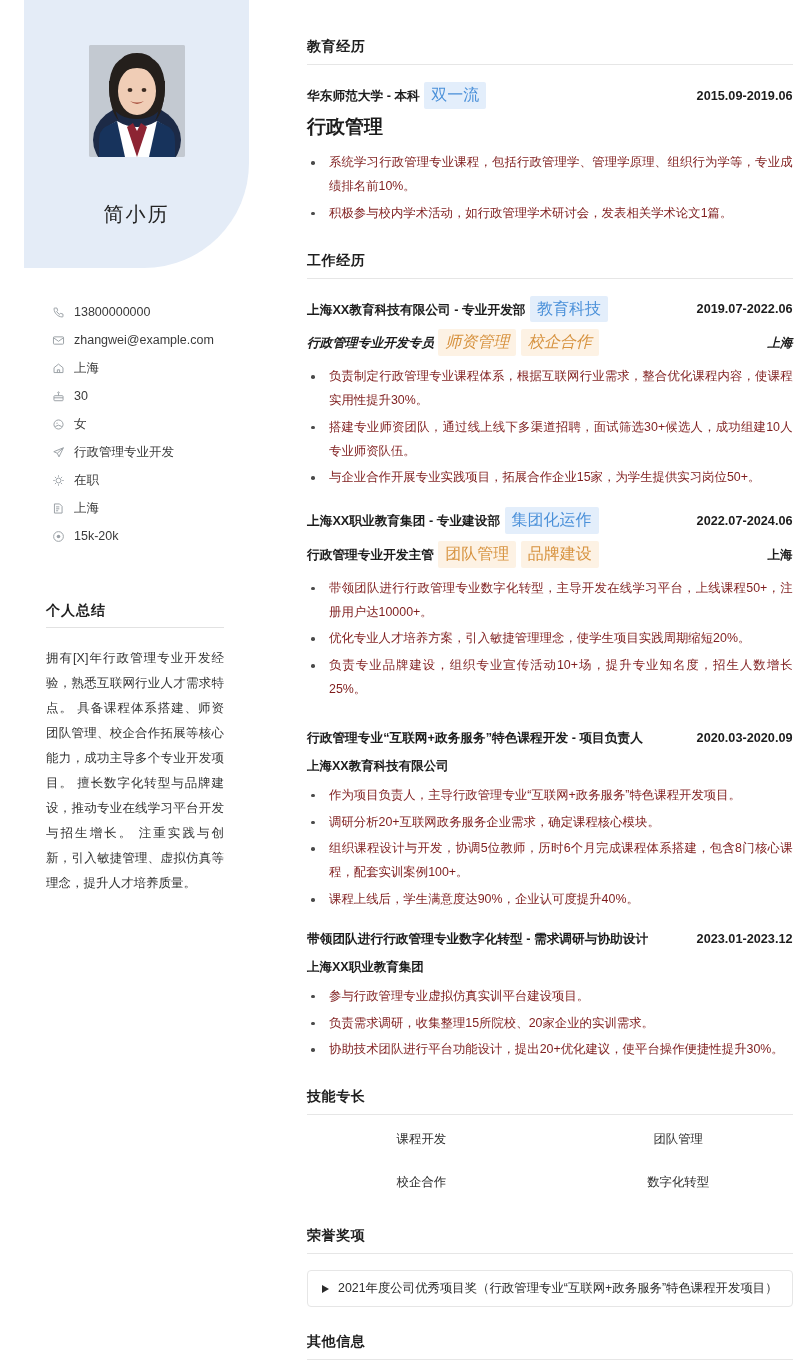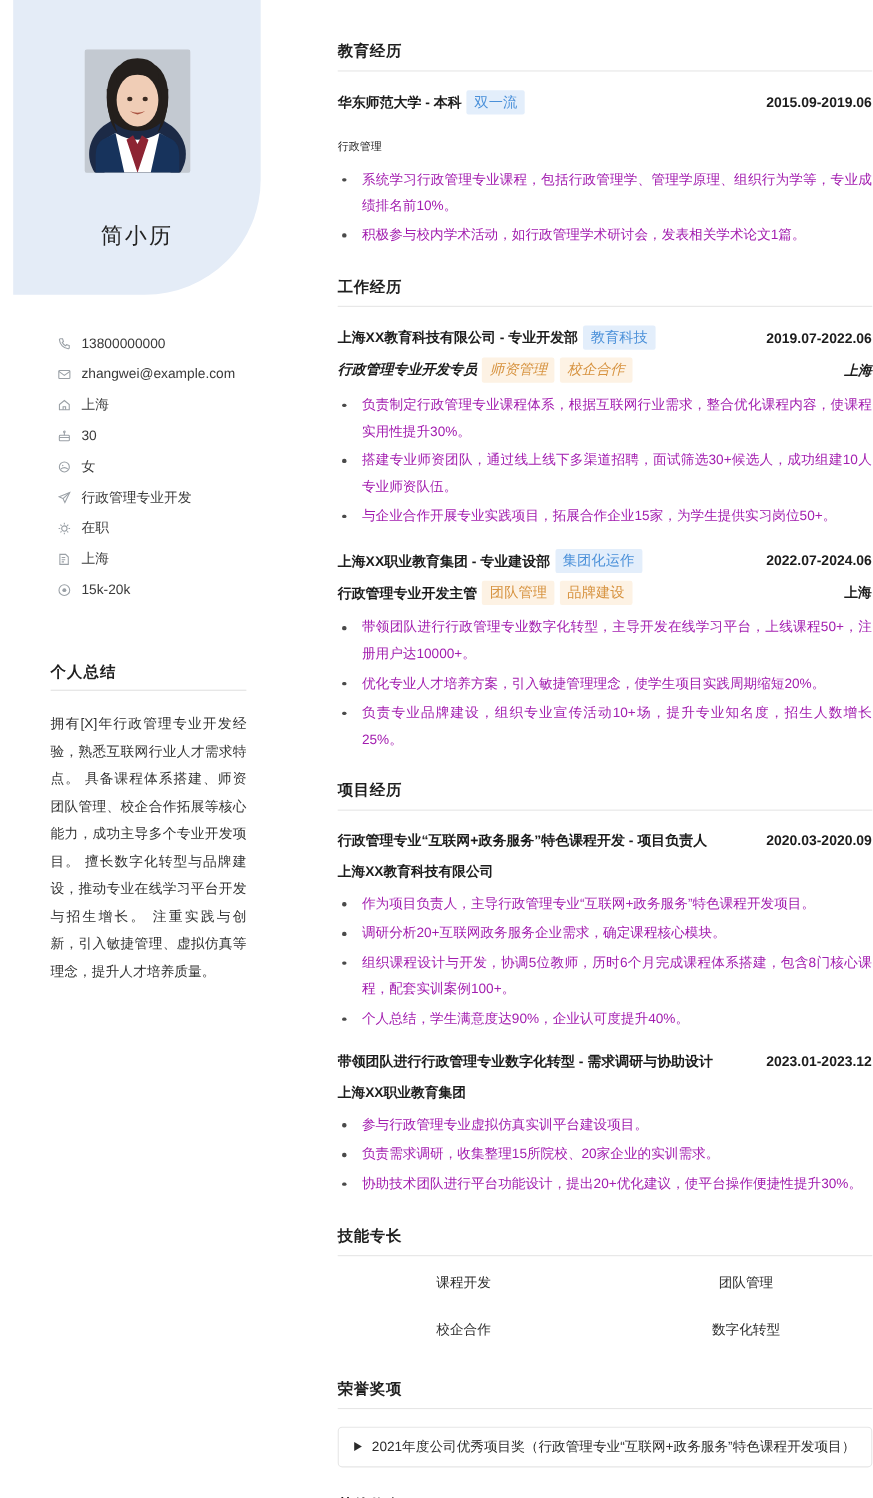--- a/index.html
+++ b/index.html
@@ -22,21 +22,21 @@
   }
 
   
   .left-col {
     width: 295px;
     flex: 0 0 295px;
     position: relative;
   }
 
   .profile-panel {
-    margin-left: 12px;
+    margin-left: 24px;
     width: 225px;
     background: #e4ecf7;
     border-bottom-right-radius: 105px;
     padding: 45px 0 40px 0;
     text-align: center;
   }
 
   .avatar {
     width: 96px;
     height: 112px;
@@ -125,25 +125,25 @@
   }
   .entry-row .grow { flex: 1; }
 
   .entry-head {
     font-size: 12.7px;
     font-weight: bold;
     color: #1c1c1c;
     line-height: 1.65;
   }
   .entry-sub {
-    font-size: 10px;
-    font-weight: normal;
+    font-size: 19px;
+    font-weight: bold;
     color: #1c1c1c;
     line-height: 1.65;
-    margin-top: 22px;
+    margin-top: 2px;
   }
   .entry-org {
     font-size: 12.5px;
     font-weight: bold;
     color: #1c1c1c;
     margin-top: 9px;
   }
   .entry-date {
     font-size: 12.7px;
     font-weight: bold;
@@ -154,38 +154,38 @@
   .entry-loc {
     font-size: 12.5px;
     font-weight: bold;
     color: #1c1c1c;
     white-space: nowrap;
     flex: 0 0 auto;
   }
 
   .tag {
     display: inline-block;
-    font-size: 13px;
+    font-size: 16px;
     font-weight: normal;
     padding: 1px 7px;
     border-radius: 2px;
     line-height: 1.55;
     vertical-align: middle;
     white-space: nowrap;
   }
   .tag-blue  { background: #e3eefb; color: #4a90d9; }
   .tag-orange{ background: #fdf2e4; color: #d79340; }
 
   .bullets { list-style: none; margin-top: 9px; }
   .bullets li {
     position: relative;
     padding-left: 22px;
     font-size: 12.4px;
     line-height: 1.92;
-    color: #a21caf;
+    color: #7f1d1d;
     margin-bottom: 3px;
     text-align: justify;
   }
   .bullets li::before {
     content: "";
     position: absolute;
     left: 4px;
     top: 10px;
     width: 3.5px;
     height: 3.5px;
@@ -443,33 +443,32 @@
         </div>
         <ul class="bullets">
           <li>带领团队进行行政管理专业数字化转型，主导开发在线学习平台，上线课程50+，注册用户达10000+。</li>
           <li>优化专业人才培养方案，引入敏捷管理理念，使学生项目实践周期缩短20%。</li>
           <li>负责专业品牌建设，组织专业宣传活动10+场，提升专业知名度，招生人数增长25%。</li>
         </ul>
       </div>
     </div>
 
     <div class="section">
-      <div class="section-title">项目经历</div>
 
       <div class="entry">
         <div class="entry-row">
           <div class="entry-head grow" style="padding-right:10px;">行政管理专业“互联网+政务服务”特色课程开发 - 项目负责人</div>
           <div class="entry-date">2020.03-2020.09</div>
         </div>
         <div class="entry-org">上海XX教育科技有限公司</div>
         <ul class="bullets">
           <li>作为项目负责人，主导行政管理专业“互联网+政务服务”特色课程开发项目。</li>
           <li>调研分析20+互联网政务服务企业需求，确定课程核心模块。</li>
           <li>组织课程设计与开发，协调5位教师，历时6个月完成课程体系搭建，包含8门核心课程，配套实训案例100+。</li>
-          <li>个人总结，学生满意度达90%，企业认可度提升40%。</li>
+          <li>课程上线后，学生满意度达90%，企业认可度提升40%。</li>
         </ul>
       </div>
 
       <div class="entry">
         <div class="entry-row">
           <div class="entry-head grow" style="padding-right:10px;">带领团队进行行政管理专业数字化转型 - 需求调研与协助设计</div>
           <div class="entry-date">2023.01-2023.12</div>
         </div>
         <div class="entry-org">上海XX职业教育集团</div>
         <ul class="bullets">

